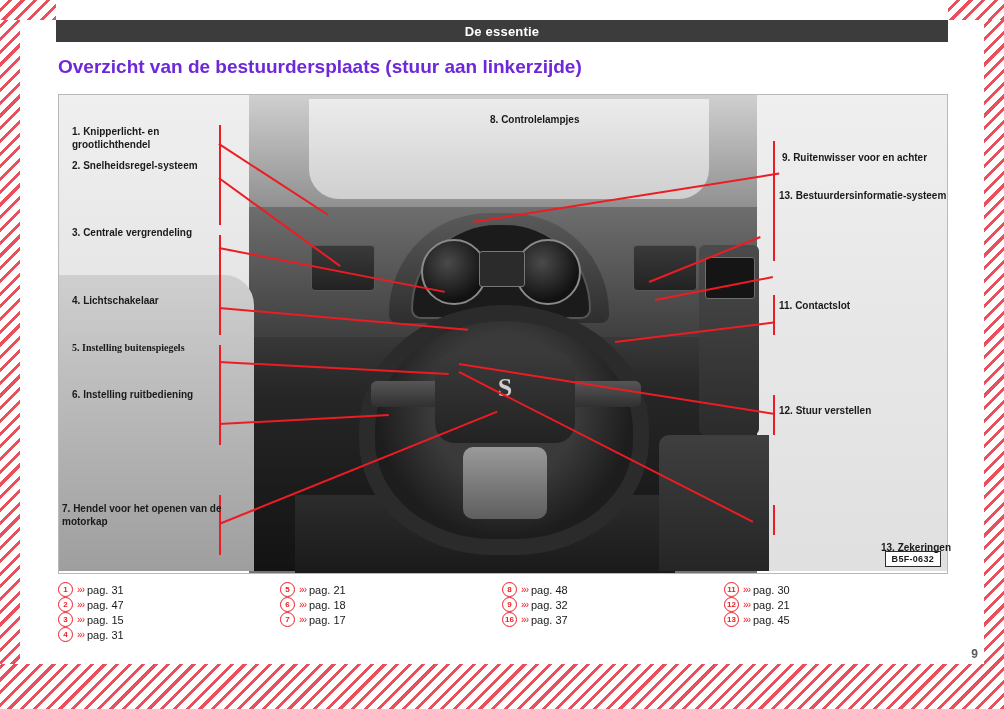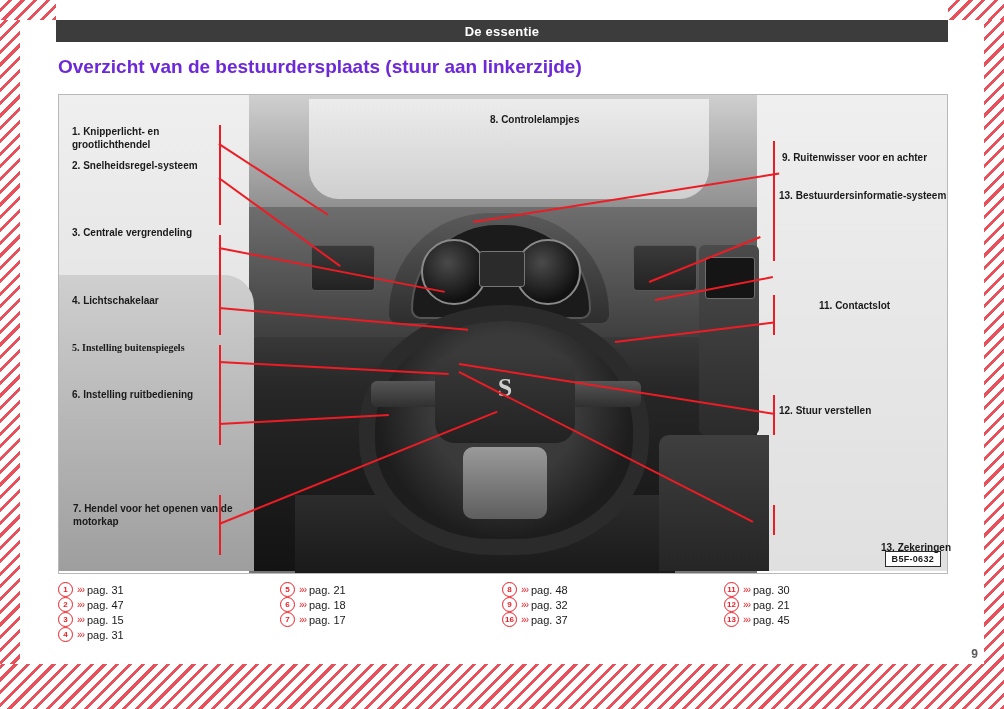--- a/index.html
+++ b/index.html
@@ -368,37 +368,37 @@
   <span>Lichtschakelaar</span>
 </div>
 <div class="callout right-align" style="left:72px; top:342px;font-family:Liberation Serif, serif;">
   <span class="num">5.</span>
   <span>Instelling buitenspiegels</span>
 </div>
 <div class="callout right-align" style="left:72px; top:389px;">
   <span class="num">6.</span>
   <span>Instelling ruitbediening</span>
 </div>
-<div class="callout right-align" style="left:73px; top:503px; width:160px;">
+<div class="callout right-align" style="left:62px; top:503px; width:160px;">
   <span class="num">7.</span>
   <span>Hendel voor het openen van de motorkap</span>
 </div>
 <div class="callout left-align" style="left:490px; top:114px; width:180px;">
   <span class="num">8.</span>
   <span>Controlelampjes</span>
 </div>
 <div class="callout left-align" style="left:782px; top:152px; width:170px;">
   <span class="num">9.</span>
   <span>Ruitenwisser voor en achter</span>
 </div>
 <div class="callout left-align" style="left:779px; top:190px; width:172px;">
   <span class="num">13.</span>
   <span>Bestuurdersinformatie-systeem</span>
 </div>
-<div class="callout left-align" style="left:779px; top:300px; width:172px;margin-left:40px;">
+<div class="callout left-align" style="left:779px; top:300px; width:172px;">
   <span class="num">11.</span>
   <span>Contactslot</span>
 </div>
 <div class="callout left-align" style="left:779px; top:405px; width:172px;">
   <span class="num">12.</span>
   <span>Stuur verstellen</span>
 </div>
 <div class="callout left-align" style="left:779px; top:542px; width:172px;text-align:right;">
   <span class="num">13.</span>
   <span>Zekeringen</span>

